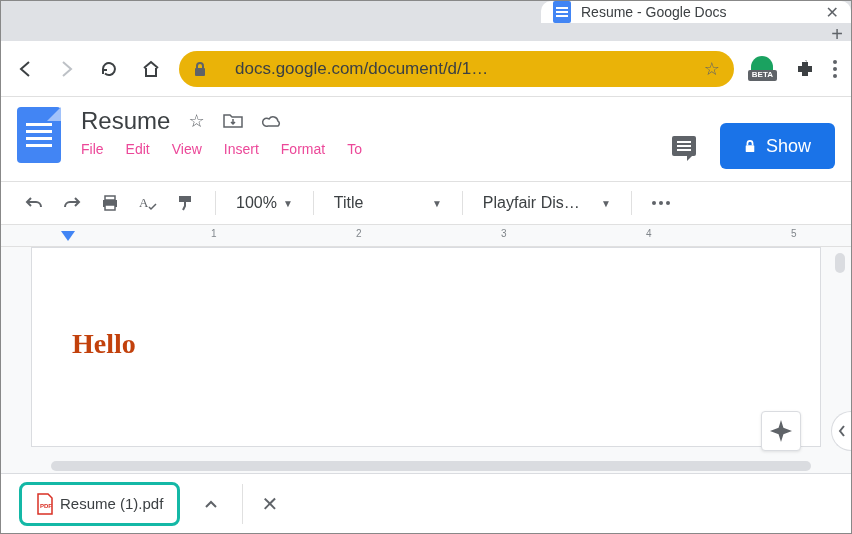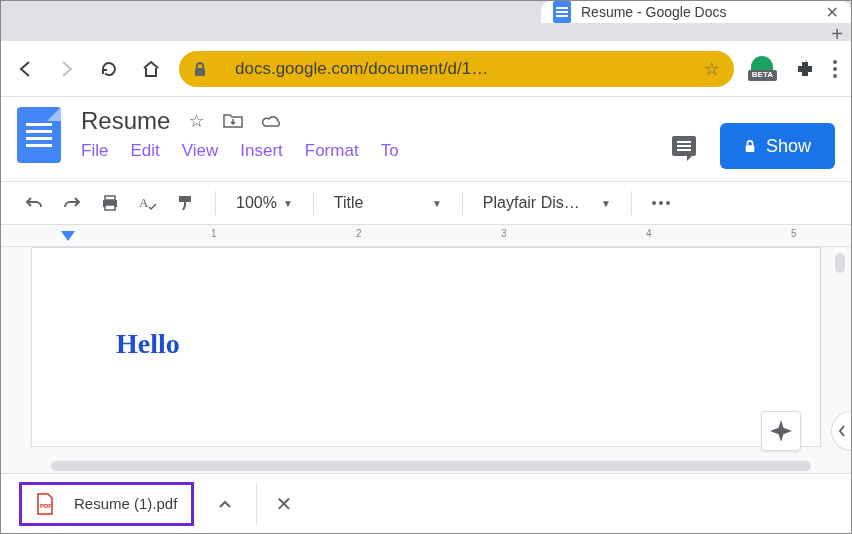--- a/index.html
+++ b/index.html
@@ -29,21 +29,21 @@
   .kebab span{width:4px; height:4px; background:#5f6368; border-radius:50%;}
 
   .docs-header { display: flex; padding: 10px 16px 0 16px; height: 84px; }
   .docs-logo { width: 44px; height: 56px; background: #4285f4; border-radius: 4px; position: relative; margin-right: 20px; flex-shrink: 0; }
   .docs-logo::after { content: ""; position: absolute; left: 9px; right: 9px; top: 16px; height: 3px; background: #fff; box-shadow: 0 7px 0 #fff, 0 14px 0 #fff, 0 21px 0 #fff; }
   .docs-logo::before { content: ""; position: absolute; right: 0; top: 0; border-style: solid; border-width: 0 0 14px 14px; border-color: transparent transparent #a1c2fa transparent; }
   .docs-title-row { display: flex; align-items: center; gap: 18px; }
   .docs-title { font-size: 24px; color: #3c4043; }
   .title-icon { color: #5f6368; font-size: 18px; }
   .menubar { display: flex; gap: 22px; margin-top: 6px; }
-  .menubar span { font-size: 17px; color: #8b5cf6; cursor: pointer; white-space:nowrap;}
+  .menubar span { font-size: 14px; color: #ec4899; cursor: pointer; white-space:nowrap;}
   .docs-right { margin-left: auto; display: flex; align-items: center; gap: 24px; padding-top:4px;}
   .comments-icon { width:24px; height:20px; background:#5f6368; border-radius:2px; position:relative;}
   .comments-icon::after{content:""; position:absolute; left:5px; right:5px; top:5px; height:2px; background:#fff; box-shadow:0 4px 0 #fff, 0 8px 0 #fff;}
   .comments-icon::before{content:""; position:absolute; bottom:-5px; right:4px; border-style:solid; border-width:5px 5px 0 0; border-color:#5f6368 transparent transparent;}
   .share-btn { background: #1a73e8; color: #fff; border: none; border-radius: 6px; height: 46px; padding: 0 24px; font-size: 18px; font-weight: 500; display: flex; align-items: center; gap: 10px; cursor: pointer; }
   .lock-svg{width:12px;height:14px;}
 
   .toolbar { height: 44px; border-top: 1px solid #e0e0e0; border-bottom: 1px solid #e0e0e0; display: flex; align-items: center; padding: 0 18px; gap: 8px; color: #5f6368; background:#fff;}
   .tb-btn { padding: 4px 6px; cursor: pointer; display:flex; align-items:center; font-size:16px;}
   .tb-sep { width: 1px; height: 24px; background: #e0e0e0; margin: 0 6px; }
@@ -51,29 +51,29 @@
   .tb-dd .caret { color: #5f6368; font-size:10px;}
   .more-dots{display:flex; gap:3px; padding:0 6px;}
   .more-dots span{width:4px;height:4px;background:#5f6368;border-radius:50%;}
 
   .ruler { height: 22px; background: #f8f9fa; border-bottom: 1px solid #e0e0e0; position: relative; font-size: 10px; color: #80868b; overflow:hidden;}
   .ruler .num{position:absolute; top:3px;}
   .indent{position:absolute; top:6px; left:60px; width:0;height:0;border-left:7px solid transparent;border-right:7px solid transparent;border-top:10px solid #4285f4;}
 
   .canvas-area { flex: 1; background: #f8f9fa; position: relative; overflow: hidden; }
   .page { position: absolute; left: 30px; top: 0; width: 790px; height: 200px; background: #fff; border: 1px solid #dadce0; padding: 80px 40px 0 40px; }
-  .hello { font-family: Georgia, serif; font-size: 28px; font-weight: bold; color: #1d4ed8; margin-left: 44px; }
+  .hello { font-family: Georgia, serif; font-size: 28px; font-weight: bold; color: #c2410c; }
   .vscroll{position:absolute; right:6px; top:6px; width:10px; height:20px; background:#dadce0; border-radius:5px;}
   .hscroll{position:absolute; left:50px; right:40px; bottom:2px; height:10px; background:#dadce0; border-radius:5px;}
   .explore-btn{position:absolute; right:50px; bottom:22px; width:40px;height:40px; background:#fff; border:1px solid #dadce0; border-radius:4px; display:flex;align-items:center;justify-content:center; box-shadow:0 1px 3px rgba(0,0,0,.1); cursor:pointer;}
   .explore-btn .inner{width:22px;height:22px;background:#5f6368; clip-path:polygon(50% 0,61% 35%,100% 50%,61% 65%,50% 100%,39% 65%,0 50%,39% 35%);}
   .side-tab{position:absolute; right:0; bottom:22px; width:20px; height:40px; background:#fff; border:1px solid #dadce0; border-right:none; border-top-left-radius:20px; border-bottom-left-radius:20px; display:flex;align-items:center;justify-content:center;cursor:pointer;}
 
   .download-bar { height: 60px; border-top: 1px solid #dadce0; display: flex; align-items: center; padding: 0 18px; gap: 14px; background:#fff;}
-  .dl-chip { display: flex; align-items: center; gap: 20px; height: 44px; padding: 0 14px; border: 3px solid #6d28d9; border-radius: 0; background:#fff; }
+  .dl-chip { display: flex; align-items: center; gap: 6px; height: 44px; padding: 0 14px; border: 3px solid #14b8a6; border-radius: 8px; background:#fff; }
   .pdf-icon { color: #d93025; }
   .dl-name { font-size: 15px; color: #3c4043; }
   .dl-caret { width: 34px; height: 34px; display: flex; align-items: center; justify-content: center; color: #5f6368; cursor:pointer; }
   .dl-sep{width:1px; height:40px; background:#e0e0e0;}
   .show-all { margin-left: auto; border: 1px solid #dadce0; background: #fff; border-radius: 4px; height: 38px; padding: 0 18px; font-size: 15px; color: #3c4043; cursor: pointer; }
   .dl-close{color:#5f6368; font-size:20px; cursor:pointer; margin-left:4px;}
   svg{display:block;}
 </style>
 </head>
 <body>

